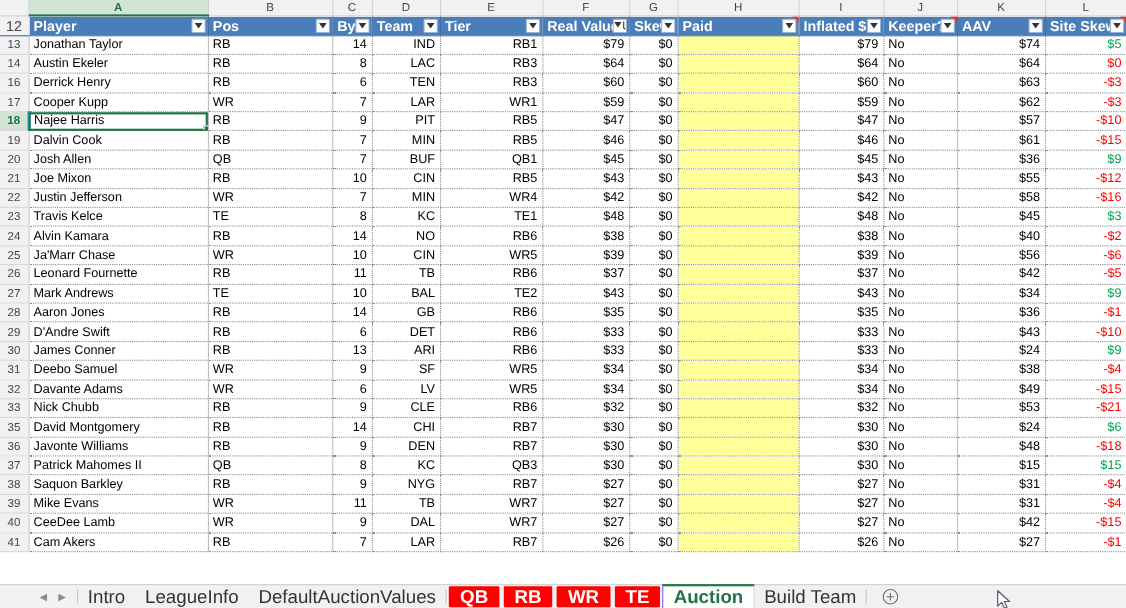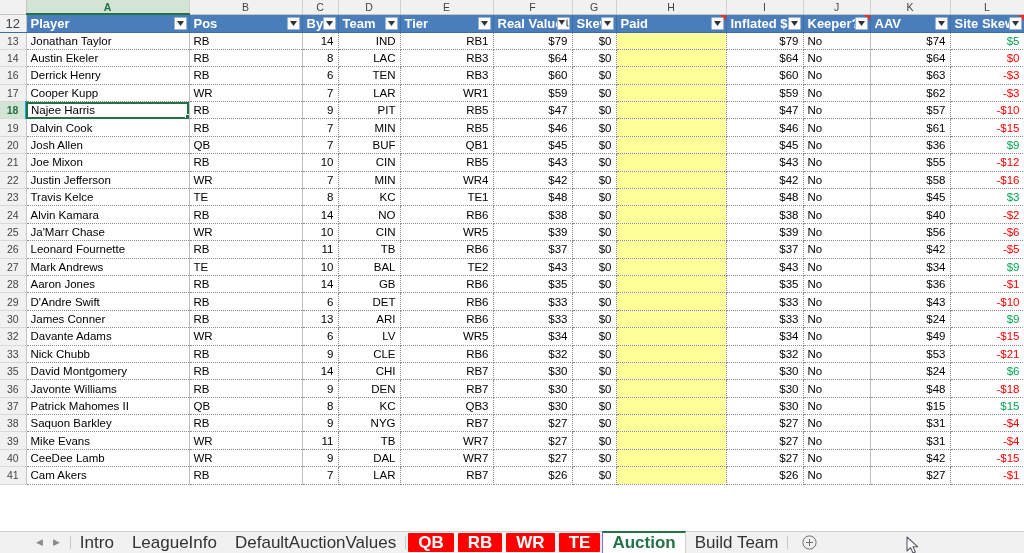--- a/index.html
+++ b/index.html
@@ -497,20 +497,35 @@
             <td class="c r">13</td>
             <td class="c r">ARI</td>
             <td class="c r">RB6</td>
             <td class="c r">$33</td>
             <td class="c r">$0</td>
             <td class="c r paid"></td>
             <td class="c r">$33</td>
             <td class="c l solidr">No</td>
             <td class="c r">$24</td>
             <td class="c r pos">$9</td>
+          </tr>
+          <tr>
+            <td class="rowhdr">31</td>
+            <td class="c l solidr">Deebo Samuel</td>
+            <td class="c l solidr">WR</td>
+            <td class="c r">9</td>
+            <td class="c r">SF</td>
+            <td class="c r">WR5</td>
+            <td class="c r">$34</td>
+            <td class="c r">$0</td>
+            <td class="c r paid"></td>
+            <td class="c r">$34</td>
+            <td class="c l solidr">No</td>
+            <td class="c r">$38</td>
+            <td class="c r neg">-$4</td>
           </tr>
           <tr>
             <td class="rowhdr">32</td>
             <td class="c l solidr">Davante Adams</td>
             <td class="c l solidr">WR</td>
             <td class="c r">6</td>
             <td class="c r">LV</td>
             <td class="c r">WR5</td>
             <td class="c r">$34</td>
             <td class="c r">$0</td>

